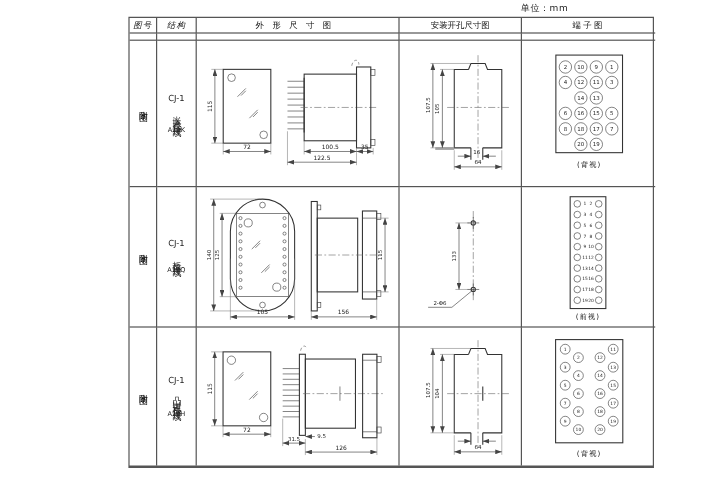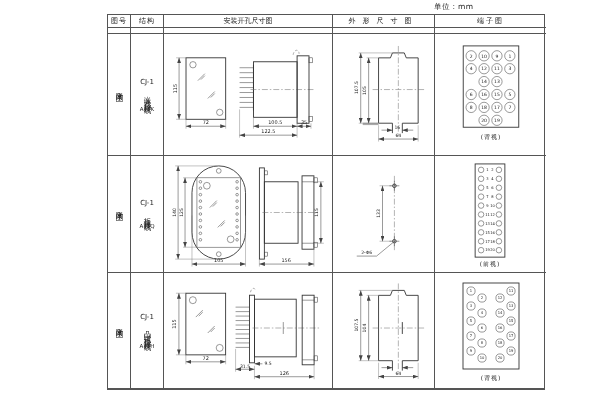--- a/index.html
+++ b/index.html
@@ -8,21 +8,21 @@
   .unit{position:absolute;left:434px;top:2px;font-size:7.5px;letter-spacing:.5px;color:#222;}
   .tbl{position:absolute;left:107px;top:14px;width:438px;height:376px;
        border:1px solid #555;border-bottom:2px solid #555;box-sizing:border-box;
        display:grid;grid-template-columns:23px 33px 169px 102px 111px;
        grid-template-rows:13px 6px 122px 117px 115px;}
   .tbl>div{border-right:1px solid #555;border-bottom:1px solid #555;box-sizing:border-box;
        display:flex;align-items:center;justify-content:center;overflow:hidden;}
   .tbl>div.nr{border-right:none;text-align:right;}
   .tbl>div.nb{border-bottom:none;}
   .th{font-size:7px;color:#111;white-space:nowrap;}
-  .ls2{letter-spacing:2px;}.ls8{letter-spacing:7px;}.ls1{letter-spacing:1px;}
+  .ls2{letter-spacing:2px;}.ls8{letter-spacing:7px;}.ls1{letter-spacing:1px;font-style:italic;}
   .vtext{writing-mode:vertical-rl;text-orientation:upright;font-size:7.5px;letter-spacing:3px;color:#111;}
   .structcell{flex-direction:column;gap:4px;padding:6px 0;}
   .model{font-size:7px;}
   .desc{writing-mode:vertical-rl;text-orientation:upright;font-size:7.5px;letter-spacing:2px;}
   .code{font-size:5.5px;}
   .drawcell svg{display:block;width:100%;height:100%;}
   .ol{fill:none;stroke:#333;stroke-width:.9;}
   .thin{fill:none;stroke:#444;stroke-width:.55;}
   .dim{fill:none;stroke:#444;stroke-width:.55;}
   .ext{fill:none;stroke:#777;stroke-width:.45;}
@@ -47,22 +47,22 @@
 </defs>
 </svg>
 
 <div class="page">
   <span class="unit">单位：mm</span>
 
   <div class="tbl">
 
     <div class="th ls1">图号</div>
     <div class="th ls1">结构</div>
+    <div class="th ls8">外形尺寸图</div>
     <div class="th">安装开孔尺寸图</div>
-    <div class="th ls8">外形尺寸图</div>
     <div class="th ls2 nr">端子图</div>
 
     <div></div>
     <div></div>
     <div></div>
     <div></div>
     <div class="nr"></div>
 
     <div>
       <span class="vtext">附图3</span>

